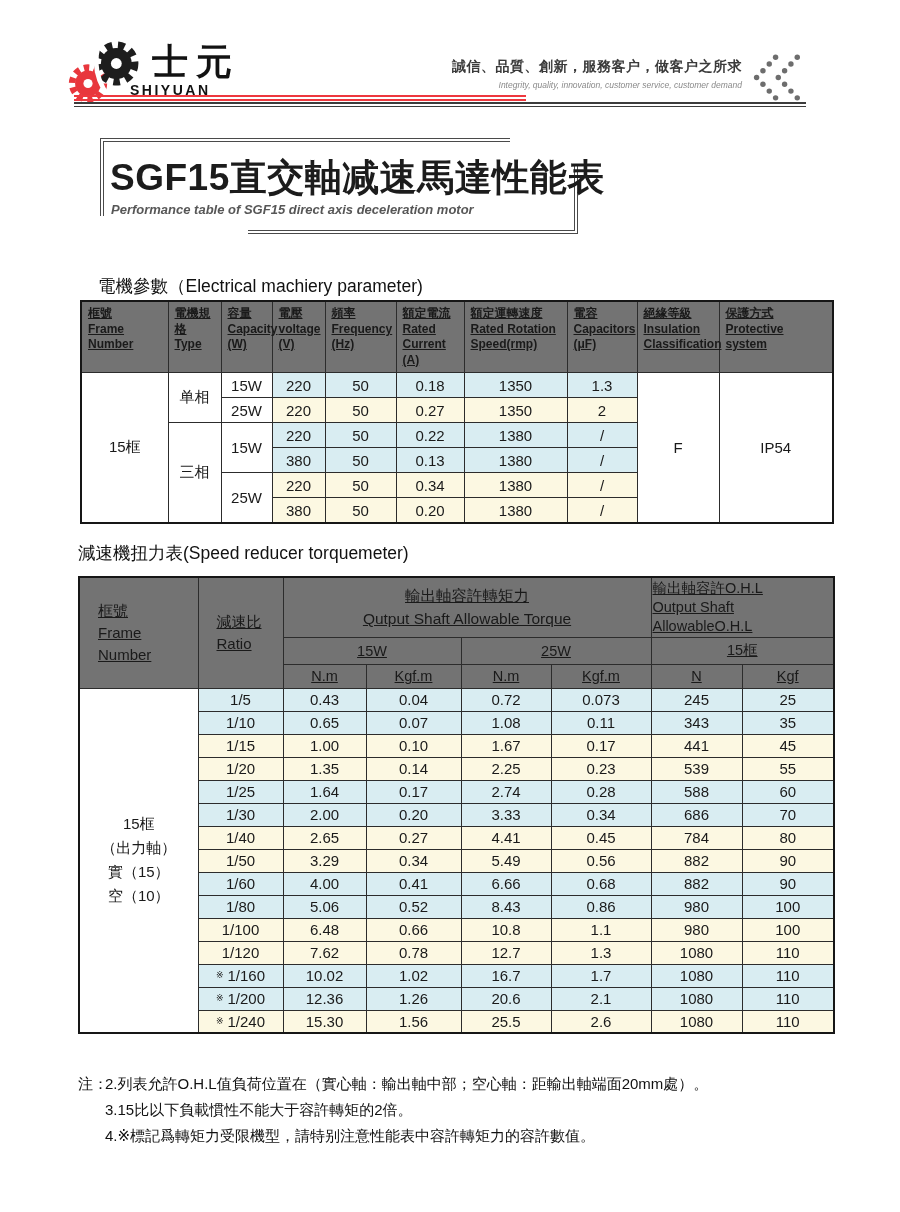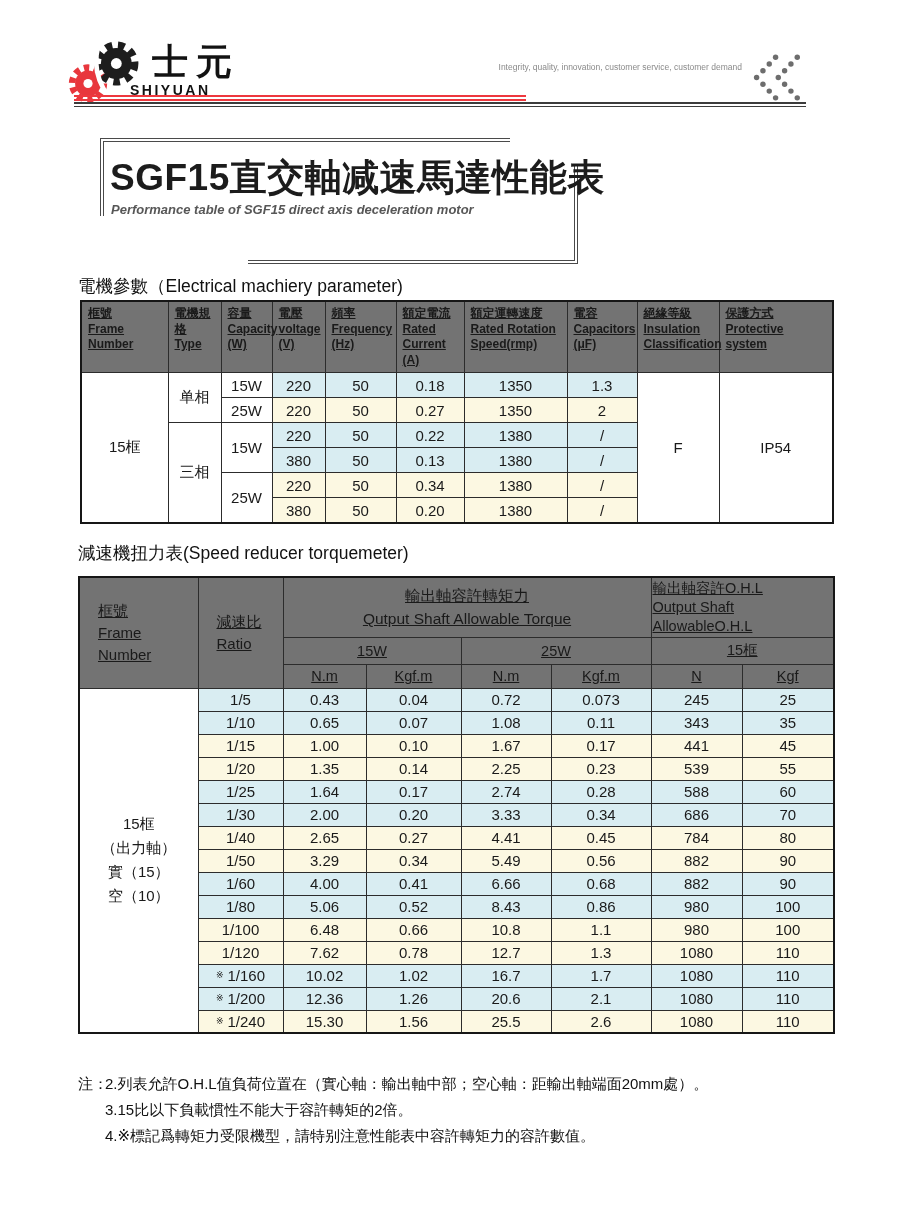--- a/index.html
+++ b/index.html
@@ -9,39 +9,39 @@
     background:#ffffff; overflow:hidden;
     font-family:"Liberation Sans","DejaVu Sans",sans-serif; color:#1a1a1a;
   }
 
   
   .logo-gear { position:absolute; left:66px; top:36px; width:84px; height:70px; }
   .brand-cn { position:absolute; left:152px; top:38px; font-size:36px; font-weight:bold; letter-spacing:8px; color:#121212; }
   .brand-en { position:absolute; left:130px; top:82px; font-size:14px; font-weight:bold; letter-spacing:2.5px; color:#121212; }
   .slogan { position:absolute; right:158px; top:58px; text-align:right; }
   .slogan-cn { font-size:14px; font-weight:bold; color:#3a3a3a; letter-spacing:0.5px; }
-  .slogan-en { font-size:8.5px; color:#8a8a8a; margin-top:4px; }
+  .slogan-en { font-size:8.5px; color:#8a8a8a; margin-top:4px;font-style:italic; }
   .dots-icon { position:absolute; left:753px; top:50px; width:56px; height:56px; }
   .red-line { position:absolute; left:74px; top:95px; width:452px; height:6px;
     border-top:2px solid #ee383e; border-bottom:2px solid #ee383e; }
   .dark-line { position:absolute; left:74px; top:102px; width:732px; height:5px;
     border-top:2px solid #3c3c3c; border-bottom:1px solid #3c3c3c; }
 
   
-  .title-box { position:absolute; left:100px; top:138px; width:478px; height:126px; }
+  .title-box { position:absolute; left:100px; top:138px; width:478px; height:96px; }
   .frame-tl { position:absolute; left:0; top:0; width:410px; height:78px;
     border-top:4px double #4a4a4a; border-left:4px double #4a4a4a; }
   .frame-br { position:absolute; left:148px; top:28px; right:0; bottom:0;
     border-bottom:4px double #4a4a4a; border-right:4px double #4a4a4a; }
   .title-main { position:absolute; left:10px; top:15px; font-size:37px; font-weight:bold; letter-spacing:0.5px; color:#1c1c1c; white-space:nowrap; }
   .title-sub { position:absolute; left:11px; top:64px; font-size:13px; font-weight:bold; font-style:italic; color:#575757; white-space:nowrap; }
 
   
   .section-title { position:absolute; left:78px; font-size:17.5px; color:#111; white-space:nowrap; }
-  .sec1 { top:274px; }
+  .sec1 { top:274px;margin-left:20px; }
   .sec2 { top:541px; }
 
   
   table { border-collapse:collapse; table-layout:fixed; }
   th,td { border:1px solid #2c2c2c; }
   th { background:#737373; font-weight:bold;text-decoration:underline; }
   .blue   { background:#d9edf2; }
   .yellow { background:#fcf8e2; }
   .pre { white-space:pre-line; }
 
@@ -78,20 +78,21 @@
     <circle cx="26" cy="57" r="5.5" fill="#ffffff"></circle>
     <circle cx="60" cy="33" r="22" fill="none" stroke="#1d1d1d" stroke-width="9" stroke-dasharray="8 7"></circle>
     <circle cx="60" cy="33" r="18.5" fill="#1d1d1d"></circle>
     <circle cx="60" cy="33" r="6.5" fill="#ffffff"></circle>
     <path d="M42 2 Q 24 44 58 82" stroke="#ffffff" stroke-width="5.5" fill="none"></path>
   </svg>
   <div class="brand-cn">士元</div>
   <div class="brand-en">SHIYUAN</div>
 
   <div class="slogan">
+    <div class="slogan-cn">誠信、品質、創新，服務客户，做客户之所求</div>
     <div class="slogan-en">Integrity, quality, innovation, customer service, customer demand</div>
   </div>
 
   <svg class="dots-icon" viewBox="0 0 62 54">
     <g fill="#6d6d6d">
       <circle cx="25" cy="4" r="3"></circle>
         <circle cx="18" cy="11.5" r="3"></circle>
         <circle cx="11" cy="19" r="3"></circle>
         <circle cx="4" cy="26.5" r="3"></circle>
       <circle cx="11" cy="34" r="3"></circle>

